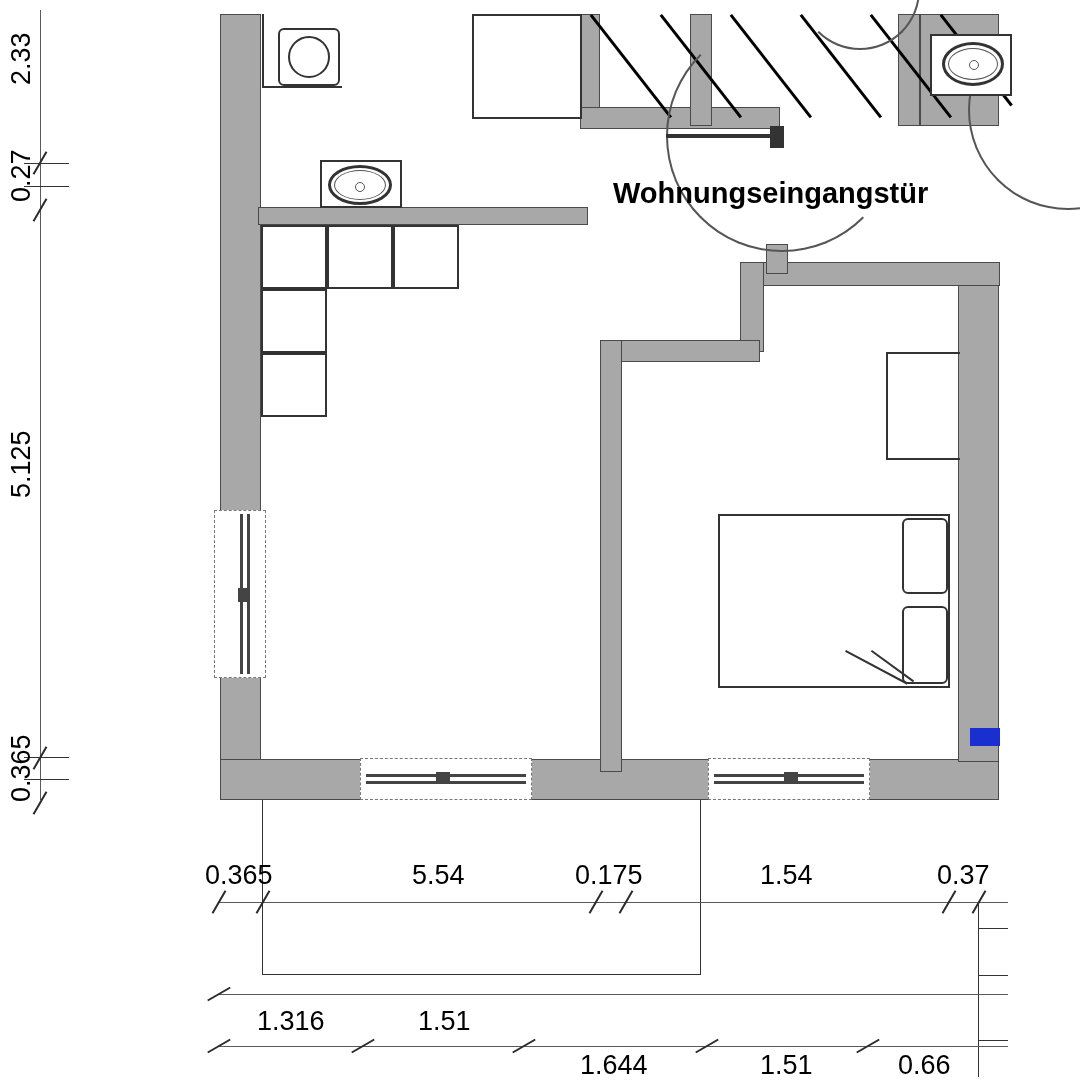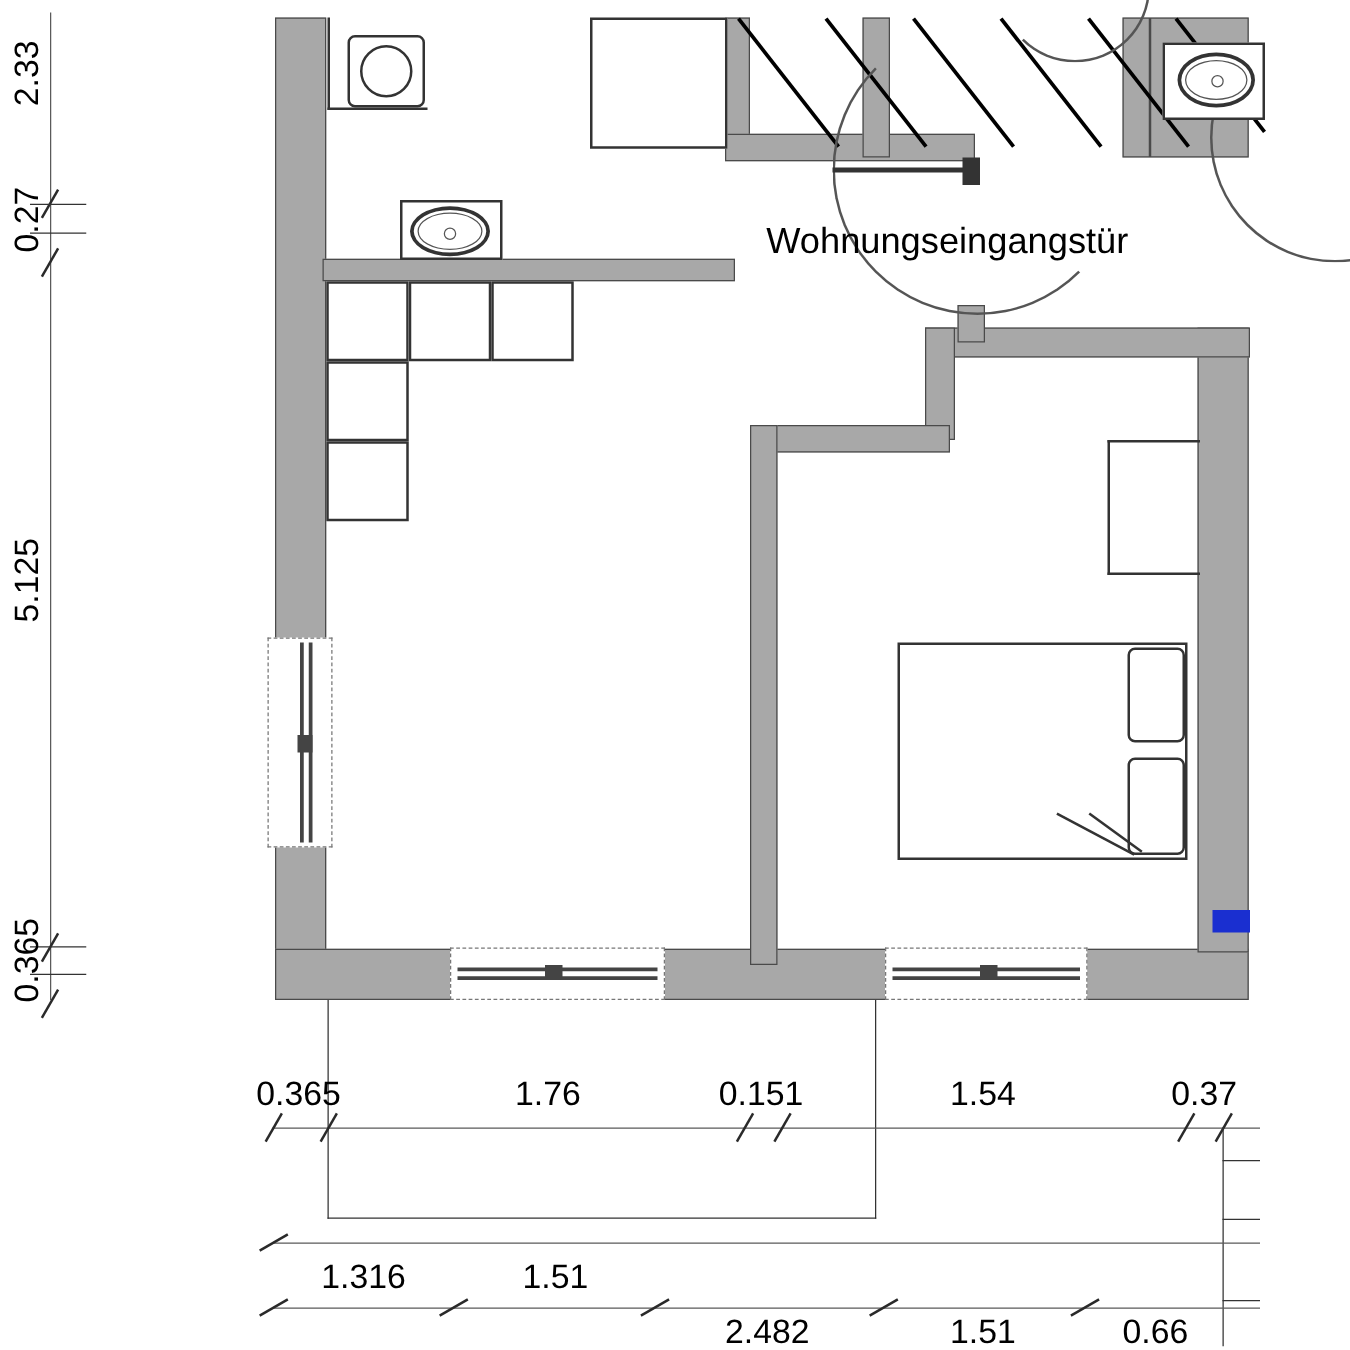--- a/index.html
+++ b/index.html
@@ -19,21 +19,21 @@
     position: absolute;
     color: #000000;
     font-size: 27px;
     white-space: nowrap;
   }
   .lbl.vert {
     transform-origin: 0 0;
     transform: rotate(-90deg);
   }
   .lbl.bold {
-    font-weight: normal;
+    font-weight: bold;
     font-size: 29px;
     text-align: right;
   }
   .wall {
     position: absolute;
     background: #a8a8a8;
     border: 1px solid #4a4a4a;
     box-sizing: border-box;
   }
   .thinline {
@@ -243,22 +243,22 @@
 
   <div class="dimline" style="left:218px; top:902px; width:790px;"></div>
   <div class="tick" style="left:218px; top:889px;"></div>
   <div class="tick" style="left:262px; top:889px;"></div>
   <div class="tick" style="left:595px; top:889px;"></div>
   <div class="tick" style="left:625px; top:889px;"></div>
   <div class="tick" style="left:948px; top:889px;"></div>
   <div class="tick" style="left:978px; top:889px;"></div>
 
   <div class="lbl" style="left:205px; top:860px;">0.365</div>
-  <div class="lbl" style="left:412px; top:860px;">1.76</div>
-  <div class="lbl" style="left:575px; top:860px;">0.151</div>
+  <div class="lbl" style="left:412px; top:860px;">5.54</div>
+  <div class="lbl" style="left:575px; top:860px;">0.175</div>
   <div class="lbl" style="left:760px; top:860px;">1.54</div>
   <div class="lbl" style="left:937px; top:860px;">0.37</div>
 
   <div class="thinline" style="left:978px; top:902px; width:1px; height:175px;"></div>
   <div class="thinline" style="left:978px; top:928px; width:30px; height:1px;"></div>
   <div class="thinline" style="left:978px; top:975px; width:30px; height:1px;"></div>
   <div class="thinline" style="left:978px; top:1040px; width:30px; height:1px;"></div>
 
   <div class="dimline" style="left:218px; top:994px; width:790px;"></div>
   <div class="tickh" style="left:218px; top:981px;"></div>
@@ -266,17 +266,17 @@
   <div class="lbl" style="left:257px; top:1006px;">1.316</div>
   <div class="lbl" style="left:418px; top:1006px;">1.51</div>
 
   <div class="dimline" style="left:218px; top:1046px; width:790px;"></div>
   <div class="tickh" style="left:218px; top:1033px;"></div>
   <div class="tickh" style="left:362px; top:1033px;"></div>
   <div class="tickh" style="left:523px; top:1033px;"></div>
   <div class="tickh" style="left:706px; top:1033px;"></div>
   <div class="tickh" style="left:867px; top:1033px;"></div>
 
-  <div class="lbl" style="left:580px; top:1050px;">2.482</div>
+  <div class="lbl" style="left:580px; top:1050px;">1.644</div>
   <div class="lbl" style="left:760px; top:1050px;">1.51</div>
   <div class="lbl" style="left:898px; top:1050px;">0.66</div>
 
 </div>
 
 </body></html>

